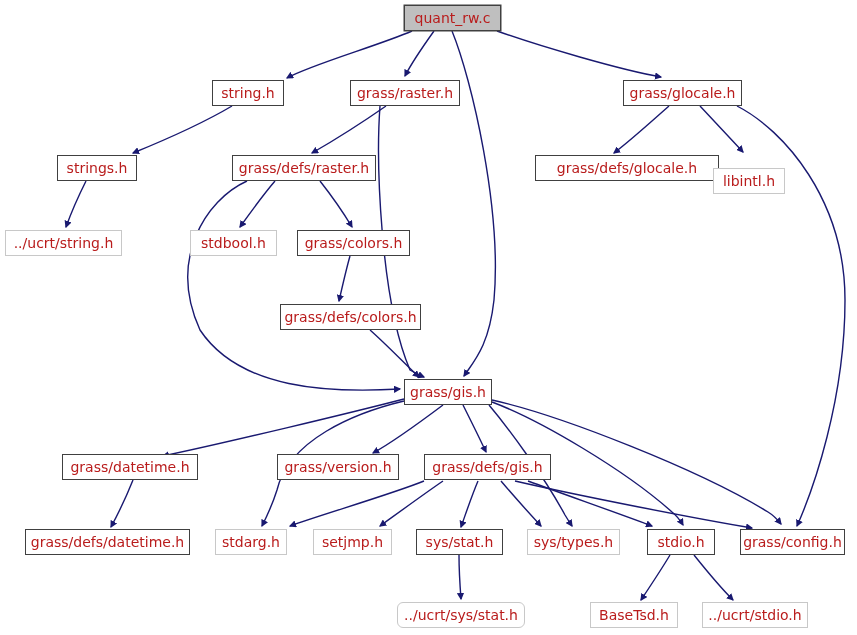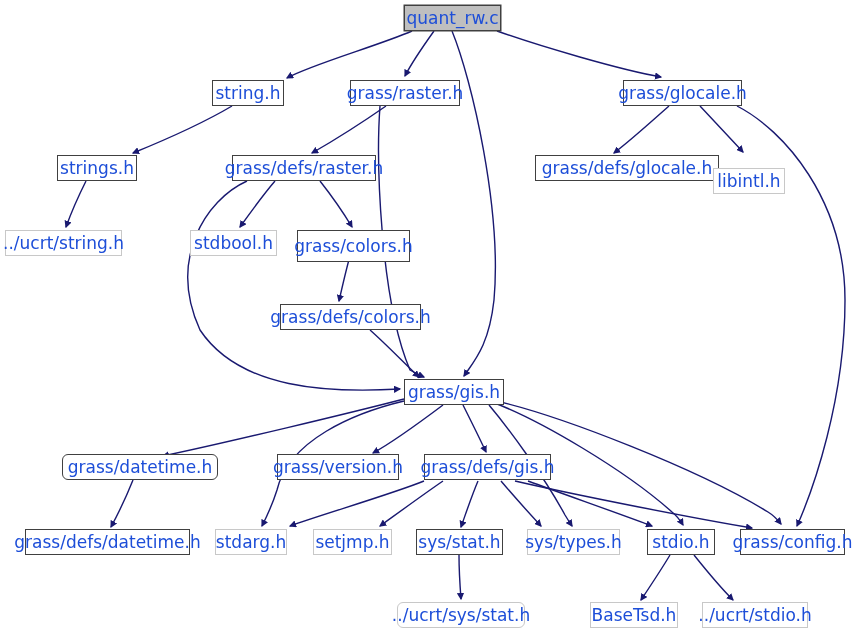--- a/index.html
+++ b/index.html
@@ -21,23 +21,23 @@
     top: 0;
     width: 857px;
     height: 635px;
   }
   .node {
     position: absolute;
     box-sizing: border-box;
     display: flex;
     align-items: center;
     justify-content: center;
-    font-size: 17px;
+    font-size: 14px;
     line-height: 1;
-    color: #1d4ed8;
+    color: #b91c1c;
     white-space: nowrap;
     background: #ffffff;
     z-index: 5;
   }
   .node.root {
     background: #bfbfbf;
     border: 1px solid #404040;
     box-shadow: 0 0 0 0.5px #404040;
   }
   .node.local {
@@ -122,30 +122,30 @@
       </div>
       <div class="node system" style="left: 713px; top: 168px; width: 72px; height: 26px;">
         <span class="node-label">libintl.h</span>
       </div>
       <div class="node system" style="left: 5px; top: 230px; width: 117px; height: 26px;">
         <span class="node-label">../ucrt/string.h</span>
       </div>
       <div class="node system" style="left: 190px; top: 230px; width: 87px; height: 26px;">
         <span class="node-label">stdbool.h</span>
       </div>
-      <div class="node local" style="left: 297px; top: 230px; width: 113px; height: 32px;">
+      <div class="node local" style="left: 297px; top: 230px; width: 113px; height: 26px;">
         <span class="node-label">grass/colors.h</span>
       </div>
       <div class="node local" style="left: 280px; top: 304px; width: 141px; height: 26px;">
         <span class="node-label">grass/defs/colors.h</span>
       </div>
-      <div class="node local" style="left: 404px; top: 379px; width: 100px; height: 26px;">
+      <div class="node local" style="left: 404px; top: 379px; width: 88px; height: 26px;">
         <span class="node-label">grass/gis.h</span>
       </div>
-      <div class="node local" style="left: 62px; top: 454px; width: 156px; height: 26px; border-radius: 6px;">
+      <div class="node local" style="left: 62px; top: 454px; width: 136px; height: 26px;">
         <span class="node-label">grass/datetime.h</span>
       </div>
       <div class="node local" style="left: 277px; top: 454px; width: 122px; height: 26px;">
         <span class="node-label">grass/version.h</span>
       </div>
       <div class="node local" style="left: 424px; top: 454px; width: 127px; height: 26px;">
         <span class="node-label">grass/defs/gis.h</span>
       </div>
       <div class="node local" style="left: 25px; top: 529px; width: 165px; height: 26px;">
         <span class="node-label">grass/defs/datetime.h</span>

